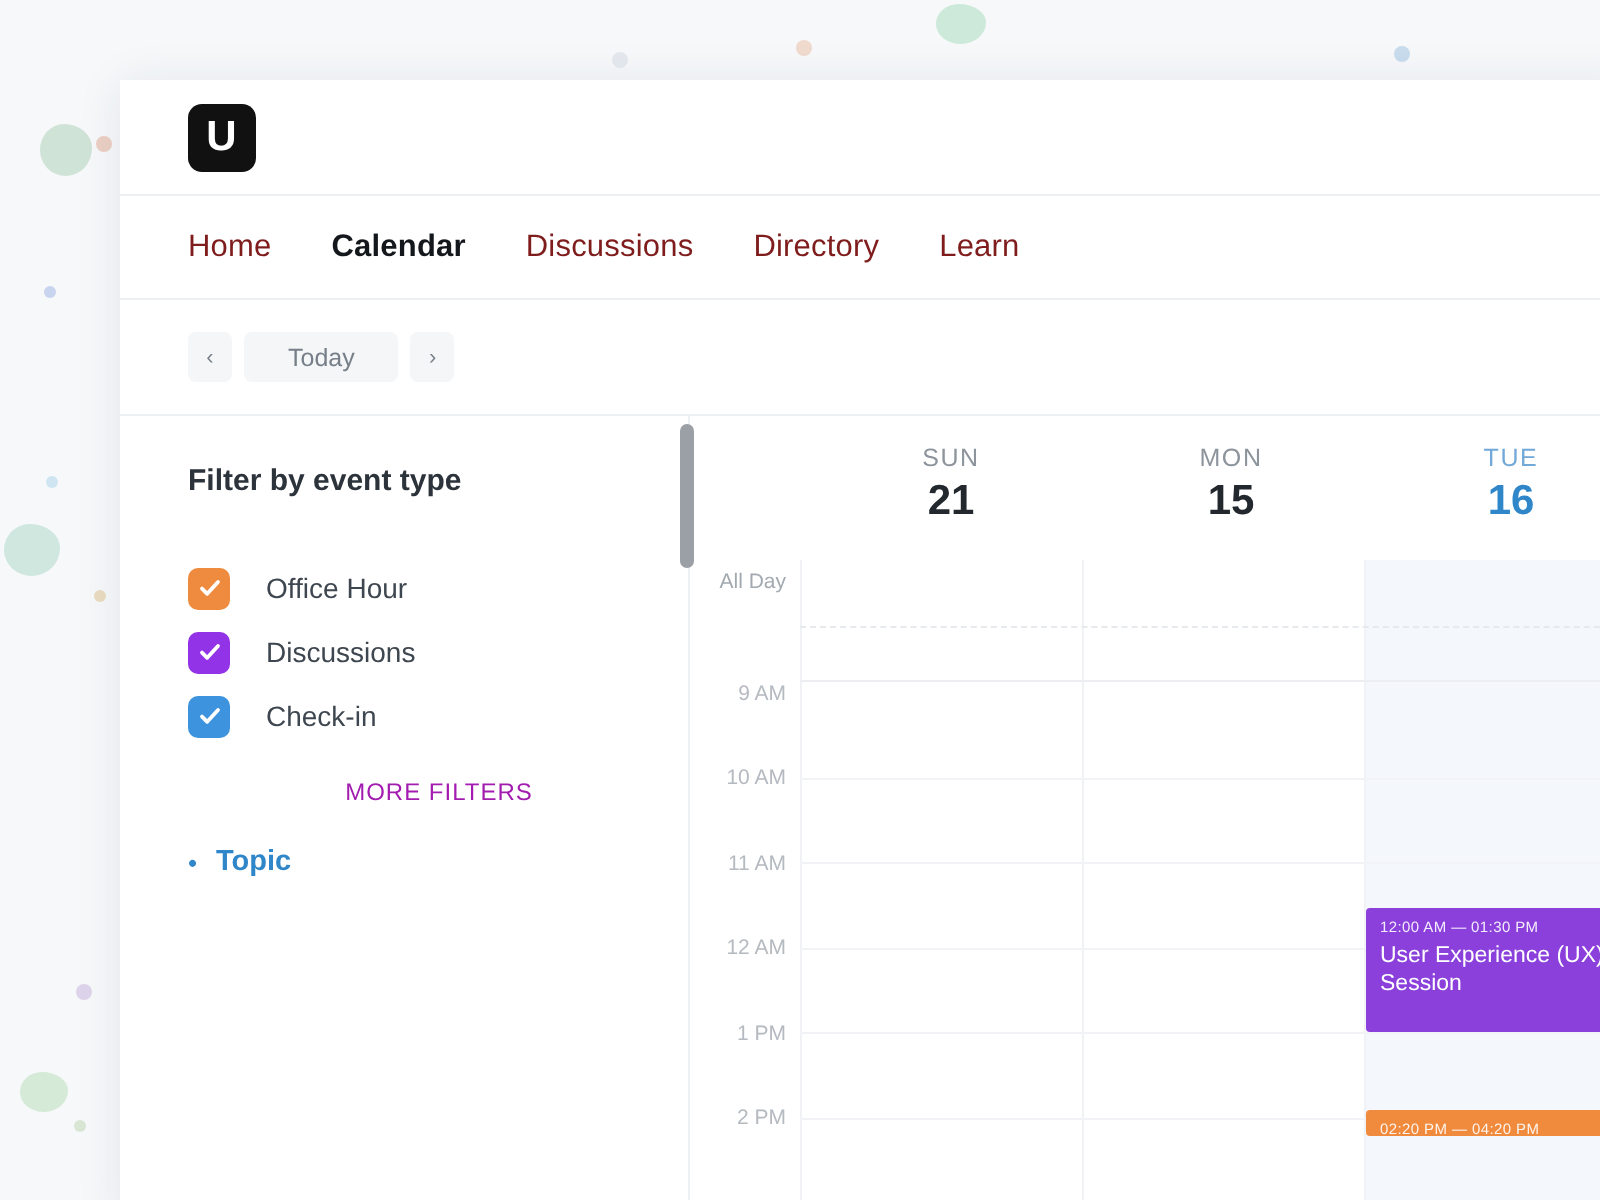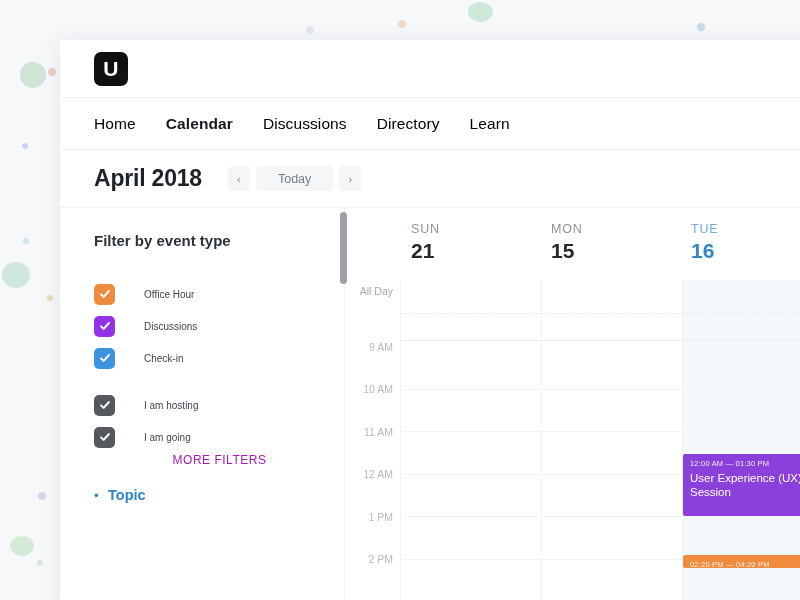--- a/index.html
+++ b/index.html
@@ -34,21 +34,21 @@
     display: flex; align-items: center; justify-content: center;
     color: #ffffff; font-size: 21px; font-weight: bold; letter-spacing: .5px;
   }
 
   
   #main-nav {
     height: 52px; border-bottom: 1px solid #eef1f4;
     display: flex; align-items: center; padding-left: 34px; gap: 30px;
   }
   .nav-item {
-    font-size: 15.5px; color: #000000; cursor: pointer; letter-spacing: .1px;
+    font-size: 15.5px; color: #7f1d1d; cursor: pointer; letter-spacing: .1px;
   }
   .nav-item.active { color: #14181d; font-weight: bold; text-align: right; }
 
   
   #date-toolbar {
     height: 58px; border-bottom: 1px solid #eef1f4;
     display: flex; align-items: center; padding-left: 34px; gap: 26px;
   }
   #month-title { font-size: 23px; font-weight: bold; color: #1d2228; letter-spacing: -.2px; }
   #nav-buttons { display: flex; gap: 6px; align-items: center; }
@@ -70,21 +70,21 @@
   }
   #filter-heading { font-size: 15px; font-weight: bold; color: #2c333b; }
   .filter-group { margin-top: 29px; }
   .filter-row { display: flex; align-items: center; height: 32px; cursor: pointer; }
   .cbox {
     width: 21px; height: 21px; border-radius: 5px;
     display: flex; align-items: center; justify-content: center;
     flex: 0 0 auto;
   }
   .cbox svg { display: block; }
-  .filter-label { margin-left: 29px; font-size: 10px; color: #3e464f; }
+  .filter-label { margin-left: 18px; font-size: 14px; color: #3e464f; }
   .group-gap { height: 15px; }
   #more-filters-title {
     font-size: 12px; letter-spacing: .5px; color: #a21caf; text-align: center;
   }
   .more-filter-row {
     margin-top: 20px; display: flex; align-items: center; cursor: pointer;
   }
   .mf-bullet { color: #2f86c9; font-size: 13px; width: 14px; }
   .mf-label { color: #2f86c9; font-size: 14.5px; font-weight: bold; }
 
@@ -96,21 +96,21 @@
   #sidebar-scrollthumb {
     position: absolute; left: 280px; top: 4px;
     width: 7px; height: 72px; border-radius: 4px; background: #9aa0a6;
     cursor: pointer;
   }
 
   
   #calendar { flex: 1; position: relative; overflow: hidden; }
   #day-header { display: flex; height: 72px; padding-left: 55px; }
   .day-col-head {
-    width: 141px; padding-top: 14px; text-align: left; padding-left: 11px;
+    width: 141px; padding-top: 14px; text-align: center; padding-left: 11px;
   }
   .dow { font-size: 12.5px; color: #8d949c; letter-spacing: .8px; }
   .dnum { font-size: 21px; color: #23282e; font-weight: bold; margin-top: 3px; }
   .day-col-head.today .dow { color: #72a9d8; }
   .day-col-head.today .dnum { color: #2f86c9; }
 
   #grid-area { position: absolute; left: 0; right: 0; top: 72px; bottom: 0; }
   #allday-label {
     position: absolute; left: 0; top: 5px; width: 48px;
     text-align: right; font-size: 10.5px; color: #a3a9b0;
@@ -170,21 +170,20 @@
 
   <nav id="main-nav">
       <div class="nav-item">Home</div>
       <div class="nav-item active">Calendar</div>
       <div class="nav-item">Discussions</div>
       <div class="nav-item">Directory</div>
       <div class="nav-item">Learn</div>
     </nav>
 
   <div id="date-toolbar">
-    <div id="month-title">April 2018</div>
     <div id="nav-buttons">
       <button class="pill-btn pill-arrow">‹</button>
       <button class="pill-btn pill-today">Today</button>
       <button class="pill-btn pill-arrow">›</button>
     </div>
   </div>
 
   <div id="content-row">
 
     <aside id="sidebar">
@@ -209,38 +208,20 @@
           <div class="filter-row">
             <span class="cbox" style="background: rgb(61, 147, 221);">
               <svg width="12" height="12" viewBox="0 0 12 12">
                 <path d="M2 6.3 L4.6 8.9 L10 3" stroke="#fff" stroke-width="1.9" fill="none" stroke-linecap="round" stroke-linejoin="round"></path>
               </svg>
             </span>
             <span class="filter-label">Check-in</span>
           </div>
         </div>
       <div class="group-gap"></div>
-      <div id="participation-list">
-          <div class="filter-row">
-            <span class="cbox" style="background: rgb(85, 89, 93);">
-              <svg width="12" height="12" viewBox="0 0 12 12">
-                <path d="M2 6.3 L4.6 8.9 L10 3" stroke="#fff" stroke-width="1.9" fill="none" stroke-linecap="round" stroke-linejoin="round"></path>
-              </svg>
-            </span>
-            <span class="filter-label">I am hosting</span>
-          </div>
-          <div class="filter-row">
-            <span class="cbox" style="background: rgb(85, 89, 93);">
-              <svg width="12" height="12" viewBox="0 0 12 12">
-                <path d="M2 6.3 L4.6 8.9 L10 3" stroke="#fff" stroke-width="1.9" fill="none" stroke-linecap="round" stroke-linejoin="round"></path>
-              </svg>
-            </span>
-            <span class="filter-label">I am going</span>
-          </div>
-        </div>
       <div id="more-filters-title">MORE FILTERS</div>
       <div id="more-filters-list">
           <div class="more-filter-row">
             <span class="mf-bullet" style="color: rgb(47, 134, 201);">•</span>
             <span class="mf-label" style="color: rgb(47, 134, 201);">Topic</span>
           </div>
         </div>
       <div id="sidebar-scrollrail"></div>
       <div id="sidebar-scrollthumb"></div>
     </aside>

